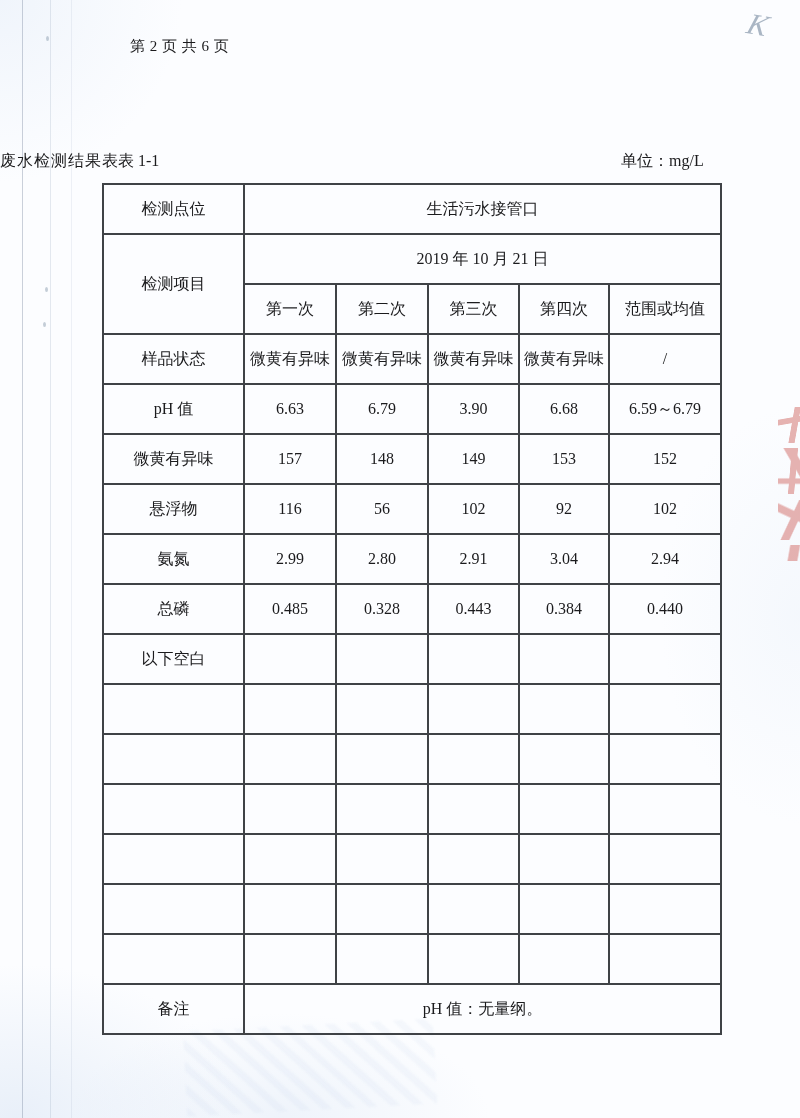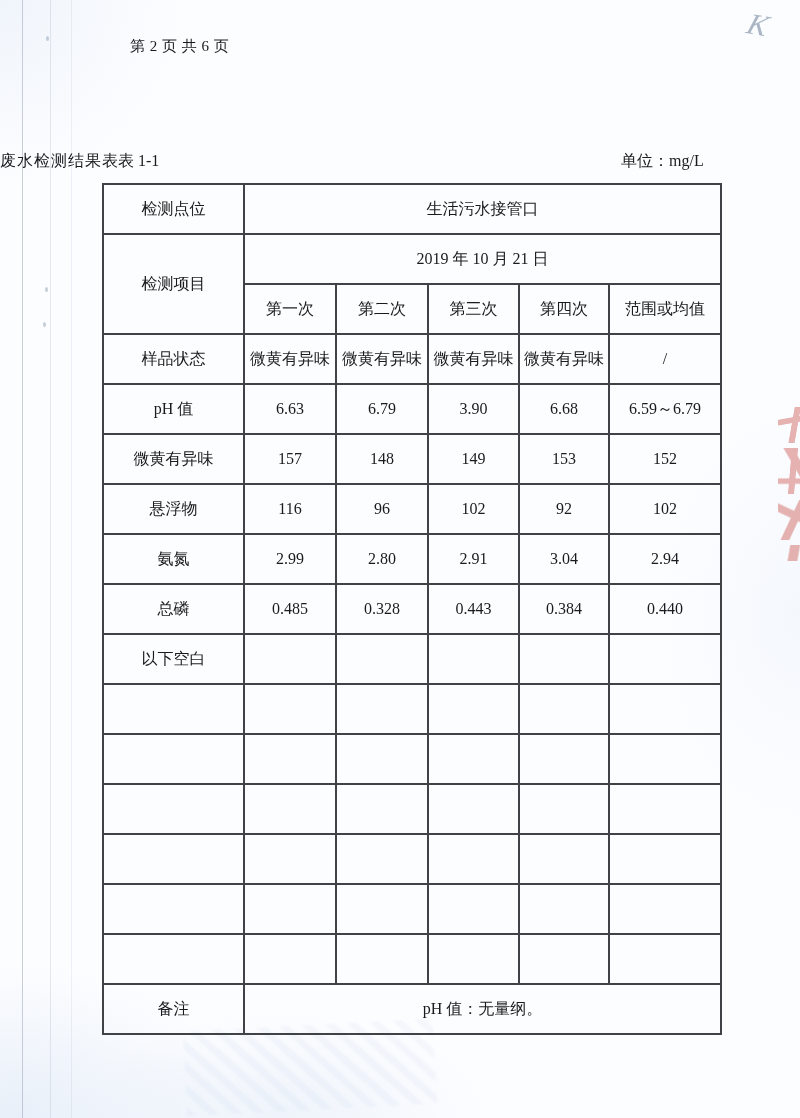--- a/index.html
+++ b/index.html
@@ -171,21 +171,21 @@
         <td>微黄有异味</td>
         <td>157</td>
         <td>148</td>
         <td>149</td>
         <td>153</td>
         <td>152</td>
       </tr>
       <tr>
         <td>悬浮物</td>
         <td>116</td>
-        <td>96</td>
+        <td>56</td>
         <td>102</td>
         <td>92</td>
         <td>102</td>
       </tr>
       <tr>
         <td>氨氮</td>
         <td>2.99</td>
         <td>2.80</td>
         <td>2.91</td>
         <td>3.04</td>

